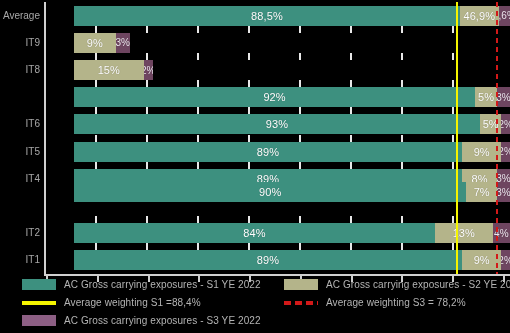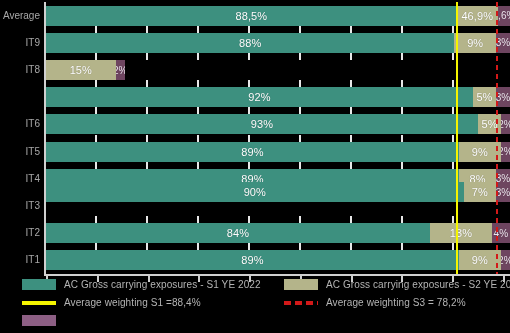--- a/index.html
+++ b/index.html
@@ -21,21 +21,21 @@
     position: absolute; left: 0; top: 0;
     width: 2px; height: 272px; background: #d0d0d0;
   }
   #bars-wrap {
     position: absolute; left: 2px; top: 0;
     width: 464px; height: 272px;
   }
   .bar-row {
     position: absolute; left: 0;
     height: 20px; width: 100%;
-    display: flex; align-items: center;
+    display: flex; align-items: center; padding-left: 28px;
   }
   .seg { position: relative; height: 100%; display: flex; align-items: center; justify-content: center; overflow: hidden; }
   .seg-s1 { background: #3d907f; }
   .seg-s2 { background: #b4b48a; }
   .seg-s3 { background: #6e4560; }
   .seg-label {
     font-size: 11px; color: #ffffff; white-space: nowrap;
     text-shadow: 0 0 1px rgba(0,0,0,.35);
     letter-spacing: .1px;
   }
@@ -113,23 +113,20 @@
         </div>
         <div class="interior-tick" style="left: 48.72px; top: 23.7px;"></div>
         <div class="interior-tick" style="left: 99.76px; top: 23.7px;"></div>
         <div class="interior-tick" style="left: 150.8px; top: 23.7px;"></div>
         <div class="interior-tick" style="left: 201.84px; top: 23.7px;"></div>
         <div class="interior-tick" style="left: 252.88px; top: 23.7px;"></div>
         <div class="interior-tick" style="left: 303.92px; top: 23.7px;"></div>
         <div class="interior-tick" style="left: 354.96px; top: 23.7px;"></div>
         <div class="interior-tick" style="left: 406px; top: 23.7px;"></div>
         <div class="bar-row" style="top: 30.8px;">
-          <div class="seg seg-s1" style="width: 408.32px;">
-            <span class="seg-label">88%</span>
-          </div>
           <div class="seg seg-s2" style="width: 41.76px;">
             <span class="seg-label">9%</span>
           </div>
           <div class="seg seg-s3" style="width: 13.92px;">
             <span class="seg-label">3%</span>
           </div>
         </div>
         <div class="interior-tick" style="left: 48.72px; top: 50.9px;"></div>
         <div class="interior-tick" style="left: 99.76px; top: 50.9px;"></div>
         <div class="interior-tick" style="left: 150.8px; top: 50.9px;"></div>
@@ -281,21 +278,20 @@
         </div>
       </div>
     <div id="ref-yellow" style="left: 412.176px;"></div>
     <div id="ref-red" style="left: 451.616px;"></div>
   <div class="cat-label" style="top: 3.6px;">Average</div>
       <div class="cat-label" style="top: 30.8px;">IT9</div>
       <div class="cat-label" style="top: 58px;">IT8</div>
       <div class="cat-label" style="top: 112.4px;">IT6</div>
       <div class="cat-label" style="top: 139.6px;">IT5</div>
       <div class="cat-label" style="top: 166.8px;">IT4</div>
-      <div class="cat-label" style="top: 194px;">IT3</div>
       <div class="cat-label" style="top: 221.2px;">IT2</div>
       <div class="cat-label" style="top: 248.4px;">IT1</div>
     </div>
 
   <div id="x-axis">
     <div id="x-axis-line"></div>
   <div class="x-tick" style="left: 2px;"></div>
       <div class="x-tick" style="left: 52.7822px;"></div>
       <div class="x-tick" style="left: 103.564px;"></div>
       <div class="x-tick" style="left: 154.347px;"></div>
@@ -319,15 +315,16 @@
       <div class="legend-item" style="left: 22px; top: 18px;">
         <span class="line-yellow"></span>
         <span class="legend-text">Average weighting S1 =88,4%</span>
       </div>
       <div class="legend-item" style="left: 284px; top: 18px;">
         <span class="line-red"></span>
         <span class="legend-text">Average weighting S3 = 78,2%</span>
       </div>
       <div class="legend-item" style="left: 22px; top: 36px;">
         <span class="swatch sw-s3"></span>
+        <span class="legend-text">AC Gross carrying exposures - S3 YE 2022</span>
       </div>
     </div>
 </div>
 
 </body></html>

